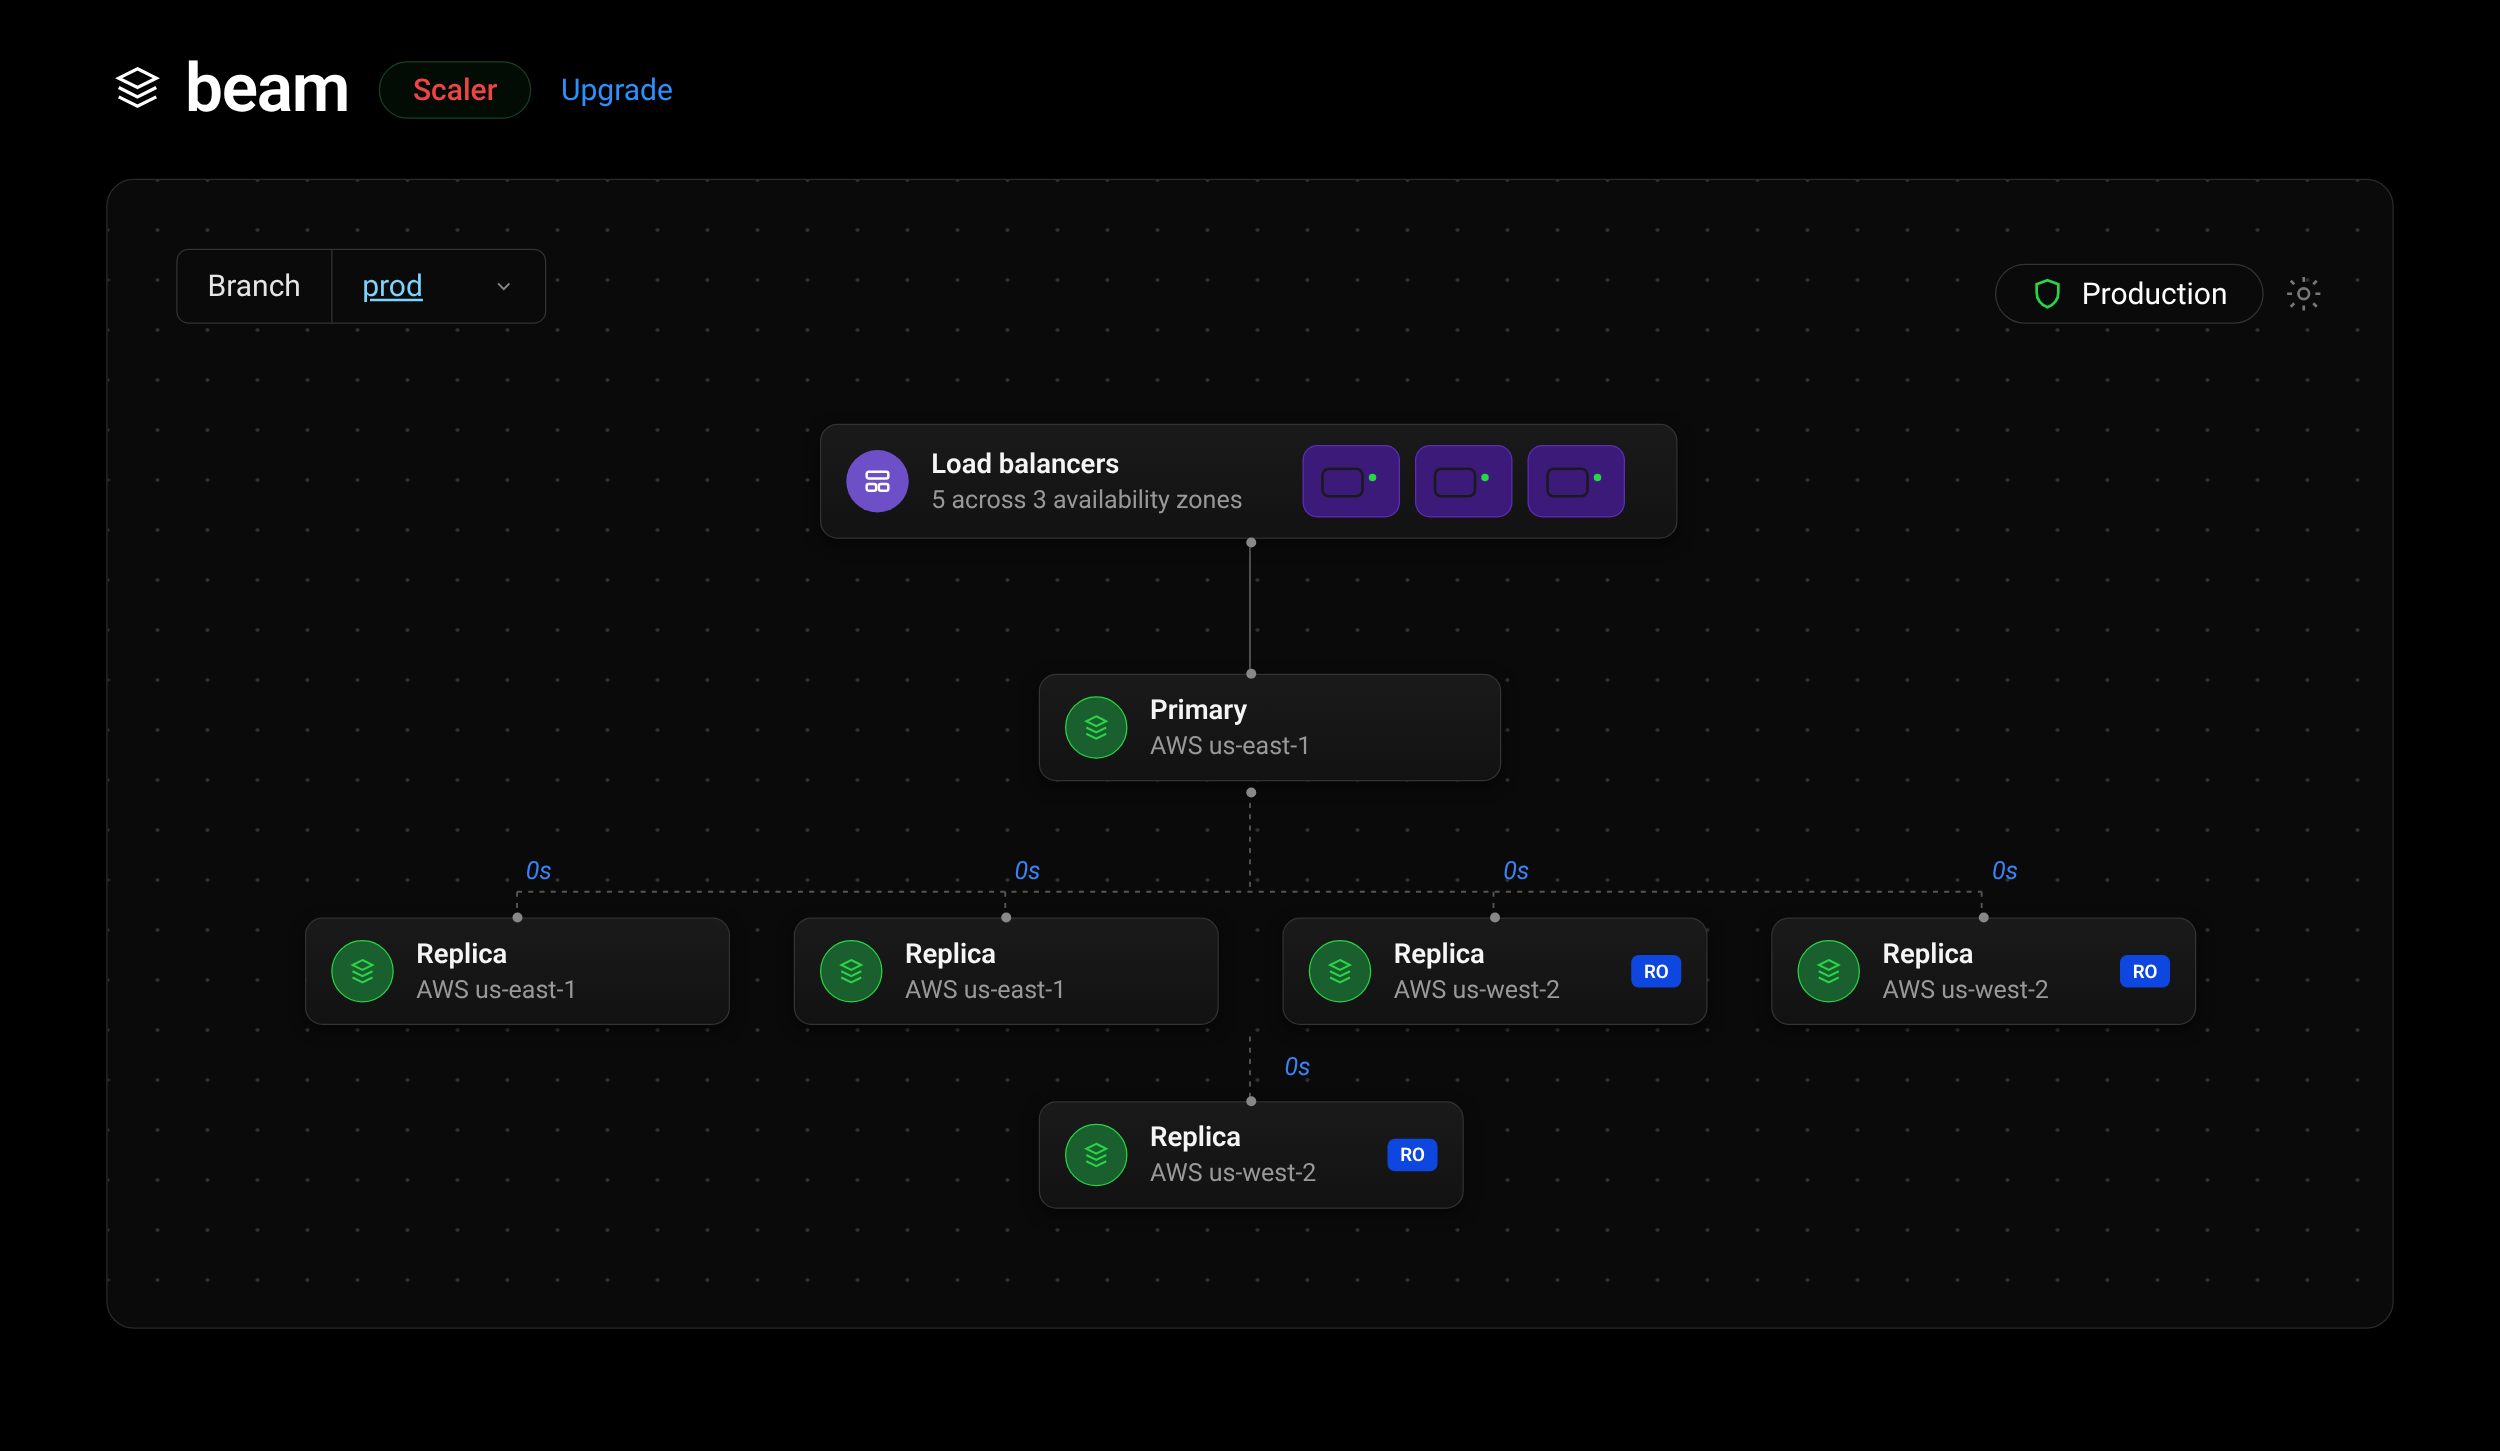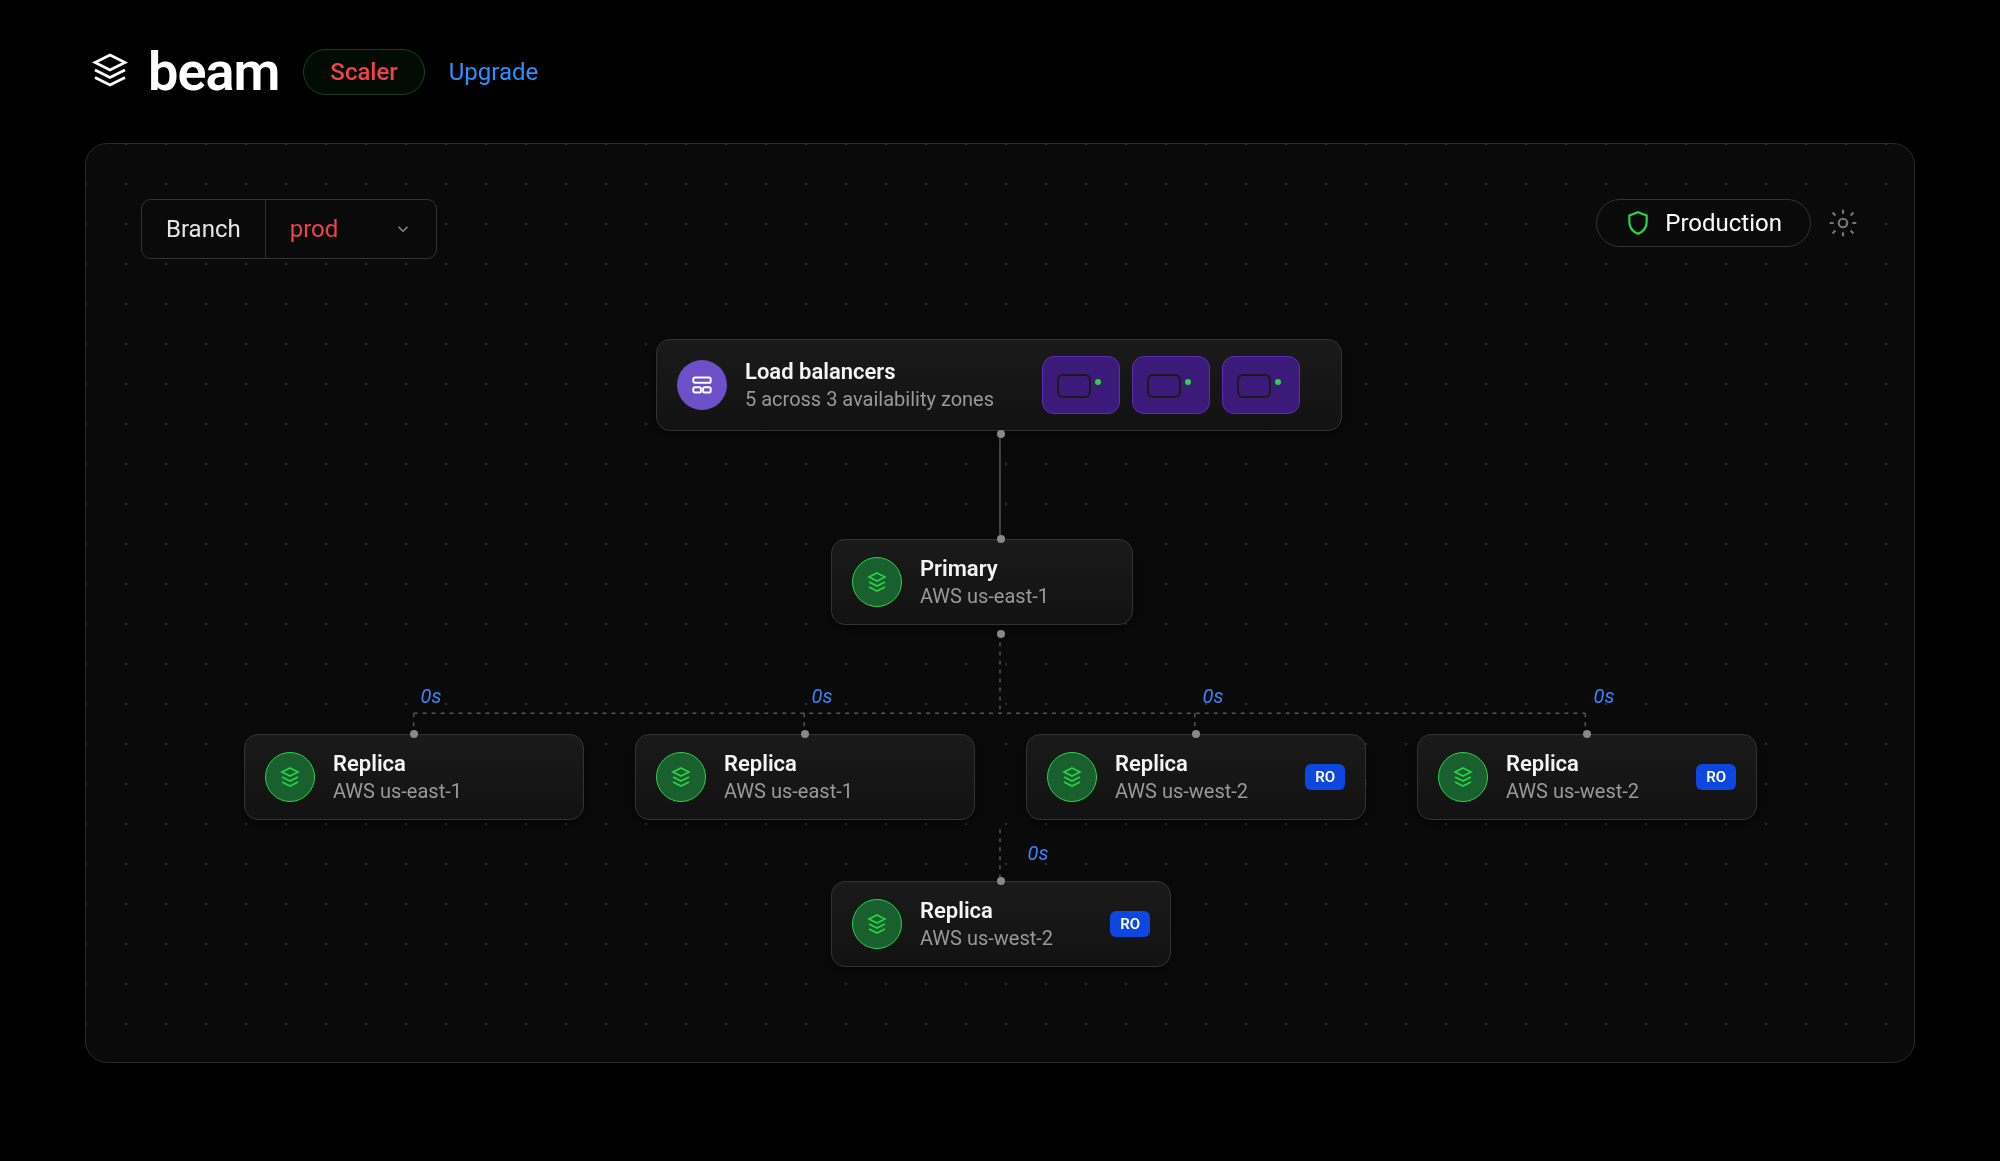--- a/index.html
+++ b/index.html
@@ -10,24 +10,24 @@
 .logo-icon { width: 40px; height: 40px; }
 .logo-text { font-size: 54px; font-weight: 600; letter-spacing: -1px; }
 .pill { border-radius: 999px; padding: 8px 26px; font-size: 24px; font-weight: 500; }
 .pill-scaler { border: 1.5px solid #1a4024; color: #ef4444; background: rgba(39,213,69,0.05); }
 .upgrade-link { color: #2c90ff; font-size: 24px; text-decoration: none; }
 
 .panel { position: relative; margin: 0 85px; width: 1830px; height: 920px; border: 1.5px solid #2a2a2a; border-radius: 22px; overflow: hidden; background: #0a0a0a; }
 
 .dotgrid { position: absolute; inset: 0; background-image: radial-gradient(circle, #303030 1.5px, transparent 1.5px); background-size: 40px 40px; background-position: 20px 20px; }
 
-.topbar { position: absolute; top: 55px; left: 55px; right: 55px; display: flex; justify-content: space-between; align-items: flex-start; z-index: 5; }
+.topbar { position: absolute; top: 55px; left: 55px; right: 55px; display: flex; justify-content: space-between; align-items: flex-end; z-index: 5; }
 .branch-group { display: flex; border: 1.5px solid #333; border-radius: 10px; background: #0a0a0a; height: 60px; }
 .branch-label { display:flex; align-items:center; padding: 0 24px; font-size: 24px; color:#e5e5e5; border-right: 1.5px solid #333; }
-.branch-select { display:flex; align-items:center; gap: 56px; padding: 0 24px; font-size: 24px; color:#ef4444; }
+.branch-select { display:flex; align-items:center; gap: 56px; padding: 0 24px; font-size: 24px; color:#7dd3fc;text-decoration:underline; }
 .chev { width:18px; height:18px; }
 
 .status-group { display: flex; align-items: center; gap: 16px; }
 .status-segment { display:flex; border:1.5px solid #333; border-radius: 999px; background:#0a0a0a; height:48px; }
 .status-item { display:flex; align-items:center; gap:14px; padding: 0 28px; font-size:24px; }
 .status-item + .status-item { border-left:1.5px solid #333; }
 .gear { width:32px; height:32px; color:#777; }
 
 .nodes { position:absolute; inset:0; z-index:3; }
 
@@ -43,21 +43,21 @@
 .lb-box::before { content:""; position:absolute; width:30px; height:20px; border:2px solid #1a1a1a; border-radius:6px; top:17px; left:14px; }
 .lb-box::after { content:""; position:absolute; width:6px; height:6px; background:#27d545; border-radius:50%; top:22px; right:18px; }
 
 .lines { position:absolute; inset:0; z-index:2; pointer-events:none; }
 
 .lat { position:absolute; font-size:20px; color:#3b82f6; z-index:4; transform: translateX(-50%); font-style: italic; }
 .conn-dot { position:absolute; width:8px; height:8px; background:#888; border-radius:50%; z-index:4; transform: translate(-50%,-50%); }
 
 
 #card-lb { left: 570px; top: 195px; width: 686px; }
-#card-primary { left: 745px; top: 395px; width: 302px; }
+#card-primary { left: 745px; top: 395px; width: 370px; }
 #card-r1 { left: 158px; top: 590px; width: 340px; }
 #card-r2 { left: 549px; top: 590px; width: 340px; }
 #card-r3 { left: 940px; top: 590px; width: 340px; }
 #card-r4 { left: 1331px; top: 590px; width: 340px; }
 #card-r5 { left: 745px; top: 737px; width: 340px; }
 </style>
 </head>
 <body>
 
 <div class="header">

